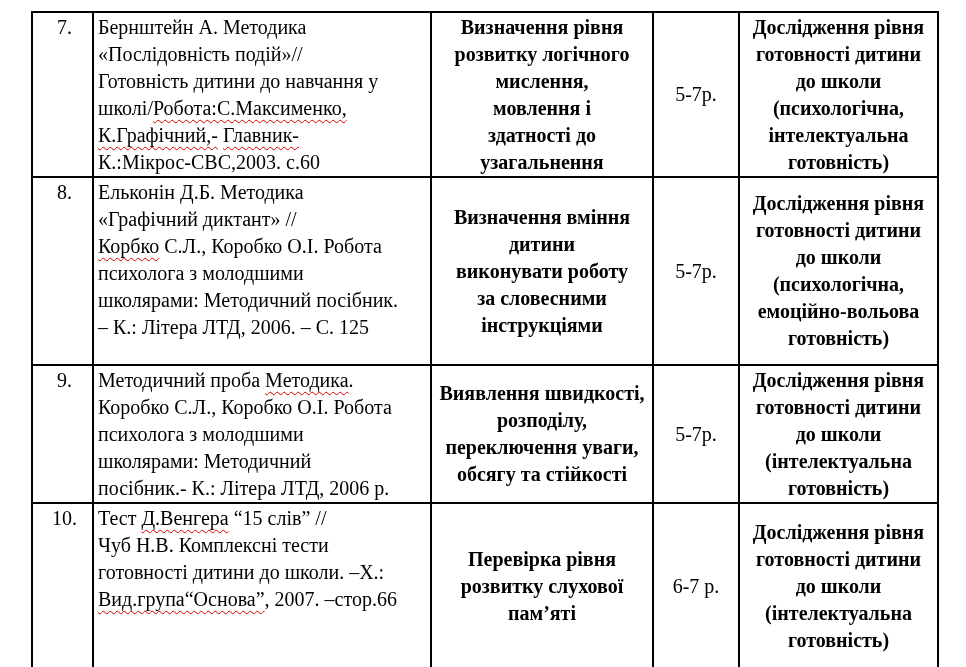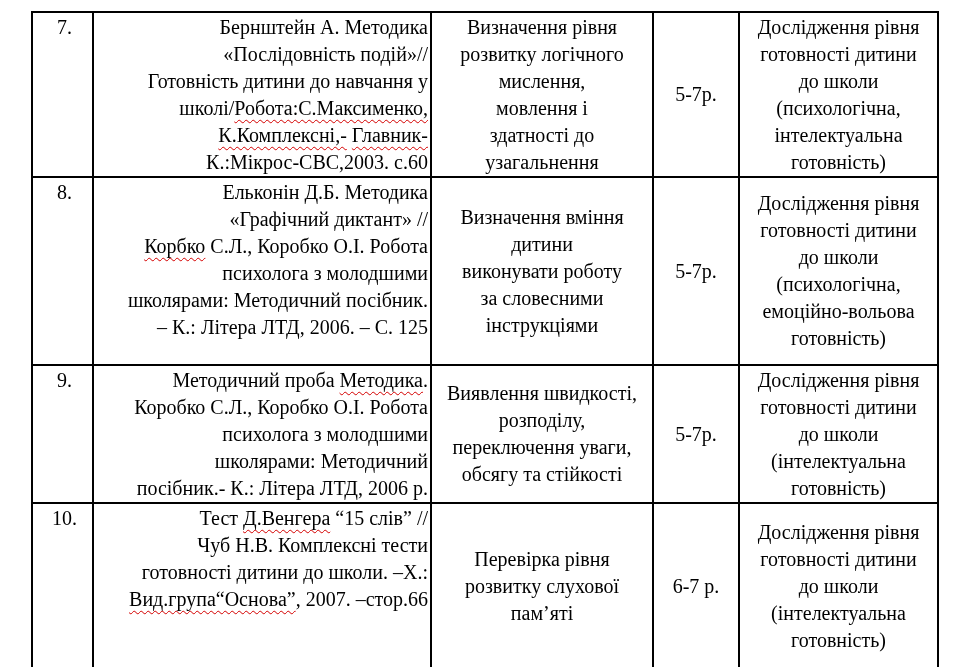--- a/index.html
+++ b/index.html
@@ -33,29 +33,30 @@
   tr.r1 { height: 188px; }
   tr.r2 { height: 132px; }
   tr.r3 { height: 167px; }
   td.c-num {
     vertical-align: top;
     text-align: center;
     padding: 1px 2px 0 6px;
   }
   td.c-src {
     vertical-align: top;
-    text-align: right;
+    text-align: left;
     padding: 1px 2px 0 4px;
     white-space: pre-line;
   }
   td.c-pur, td.c-res {
     vertical-align: middle;
     text-align: center;
     padding: 0 3px;
     white-space: pre-line;
+    font-weight: bold;
   }
   td.c-age {
     vertical-align: middle;
     text-align: center;
     padding: 0 2px;
     margin-top: 27px;
   }
   .missp {
     text-decoration: underline;
     text-decoration-style: wavy;
@@ -77,21 +78,21 @@
       <col style="width:86px">
       <col style="width:199px">
     </colgroup>
     <tbody id="table-body">
         <tr class="r0">
           <td class="c-num">7.</td>
           <td class="c-src"><span>Бернштейн А. Методика
 «Послідовність подій»//
 Готовність дитини до навчання у
 школі/</span><span class="missp">Робота:С.Максименко,</span><span>
-</span><span class="missp">К.Комплексні,-</span><span> </span><span class="missp">Главник-</span><span>
+</span><span class="missp">К.Графічний,-</span><span> </span><span class="missp">Главник-</span><span>
 К.:Мікрос-СВС,2003. с.60</span></td>
           <td class="c-pur">Визначення рівня
 розвитку логічного
 мислення,
 мовлення і
 здатності до
 узагальнення</td>
           <td class="c-age">5-7р.</td>
           <td class="c-res">Дослідження рівня
 готовності дитини

